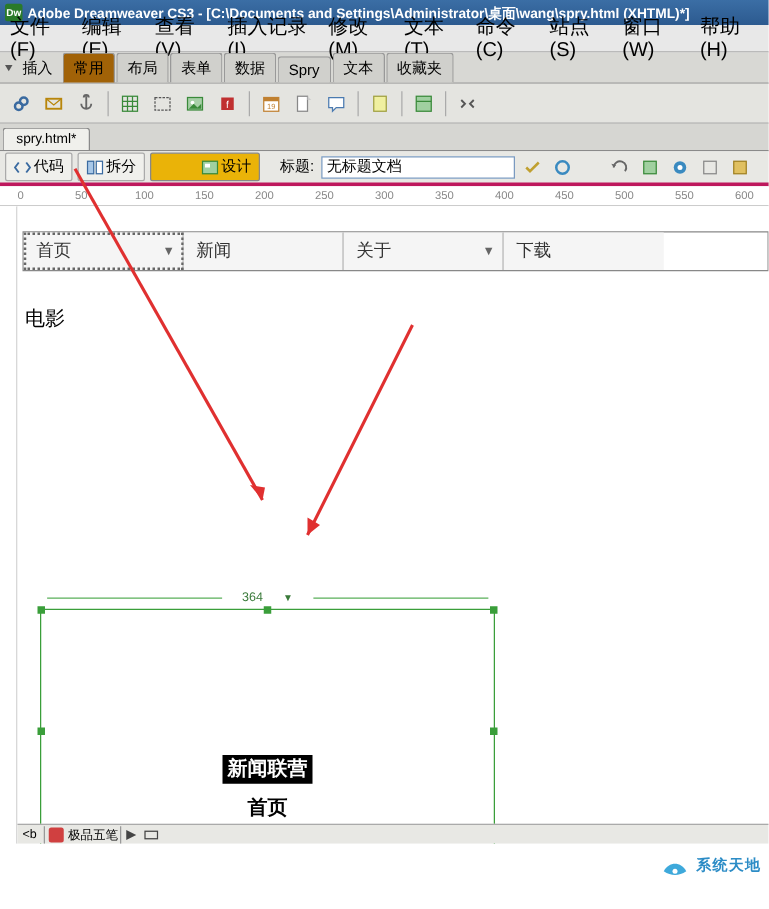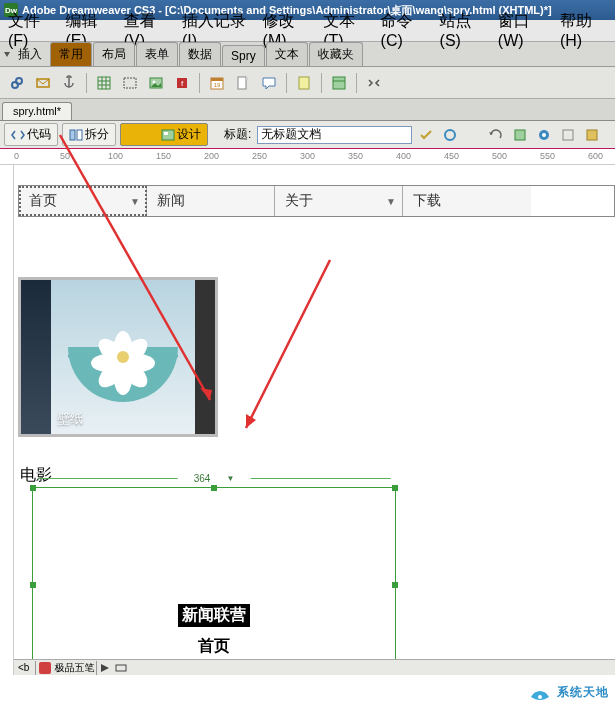--- a/index.html
+++ b/index.html
@@ -18,21 +18,21 @@
 .tabset .tab { padding: 3px 8px; font-size: 12px; background: #d0d0cc; border: 1px solid #999; border-bottom: none; border-radius: 3px 3px 0 0; margin-right: 1px; cursor: default; }
 .tabset .tab.active { background: #a16207; }
 
 .toolbar-icons { background: #e4e4e0; height: 32px; display: flex; align-items: center; padding: 0 6px; gap: 4px; border-bottom: 1px solid #aaa; }
 .tb-icon { width: 22px; height: 22px; display: flex; align-items: center; justify-content: center; border: 1px solid transparent; border-radius: 2px; cursor: pointer; }
 .tb-sep { width: 1px; height: 20px; background: #aaa; margin: 0 2px; }
 
 .doc-tabs { background: #d6d6d2; height: 22px; display: flex; align-items: flex-end; padding-left: 2px; border-bottom: 1px solid #8a8a8a; }
 .doc-tab { background: #f0f0ec; border: 1px solid #8a8a8a; border-bottom: none; padding: 2px 10px 3px; font-size: 11px; border-radius: 3px 3px 0 0; }
 
-.mode-bar { background: #e8e8e4; height: 28px; display: flex; align-items: center; padding: 0 4px; gap: 4px; border-bottom: 1px solid #be185d; }
+.mode-bar { background: #e8e8e4; height: 28px; display: flex; align-items: center; padding: 0 4px; gap: 4px; border-bottom: 3px solid #be185d; }
 .mode-btn { display: flex; align-items: center; gap: 2px; padding: 2px 6px; border: 1px solid #aaa; background: #f0f0ec; font-size: 12px; border-radius: 2px; cursor: pointer; }
 .mode-btn.active { background: #eab308; border-color: #888; padding-left: 40px; }
 .mode-btn .mi { width: 14px; height: 14px; }
 .title-label { margin-left: 12px; font-size: 12px; }
 .title-input { width: 155px; height: 18px; border: 1px solid #7a9ac0; font-size: 12px; padding: 0 3px; margin-left: 2px; }
 .mode-rightbtn { width: 20px; height: 20px; display: flex; align-items: center; justify-content: center; cursor: pointer; border: 1px solid transparent; }
 
 .ruler-h { background: #fff; height: 16px; position: relative; border-bottom: 1px solid #ccc; overflow: hidden; font-size: 9px; color: #888; }
 .ruler-h .lbl { position: absolute; top: 2px; }
 
@@ -305,44 +305,20 @@
         </div>
       <div class="spry-item">
           <span>关于</span>
           <span class="arr">▼</span>
         </div>
       <div class="spry-item" style="border-right:none">
           <span>下载</span>
         </div>
     </div>
 
-    <div class="thumb-wrap">
-      <div class="thumb">
-        <div class="left-strip"></div>
-        <div class="main-img">
-          <div class="flower-bowl">
-            <div class="bowl-top"></div>
-            <div class="bowl"></div>
-            <div class="flower">
-              <div class="petal" style="transform:rotate(0deg)"></div>
-              <div class="petal" style="transform:rotate(45deg)"></div>
-              <div class="petal" style="transform:rotate(90deg)"></div>
-              <div class="petal" style="transform:rotate(135deg)"></div>
-              <div class="petal" style="transform:rotate(180deg)"></div>
-              <div class="petal" style="transform:rotate(225deg)"></div>
-              <div class="petal" style="transform:rotate(270deg)"></div>
-              <div class="petal" style="transform:rotate(315deg)"></div>
-              <div class="flower-center"></div>
-            </div>
-          </div>
-        </div>
-        <div class="right-strip"></div>
-        <div class="thumb-caption">壁纸</div>
-      </div>
-    </div>
 
     <div class="movie-label">电影</div>
 
     <div class="sel-box">
       <div class="sel-dim">
         <div class="bar"></div>
         <span>364</span>
         <span style="font-size:8px">▼</span>
         <div class="bar"></div>
       </div>

